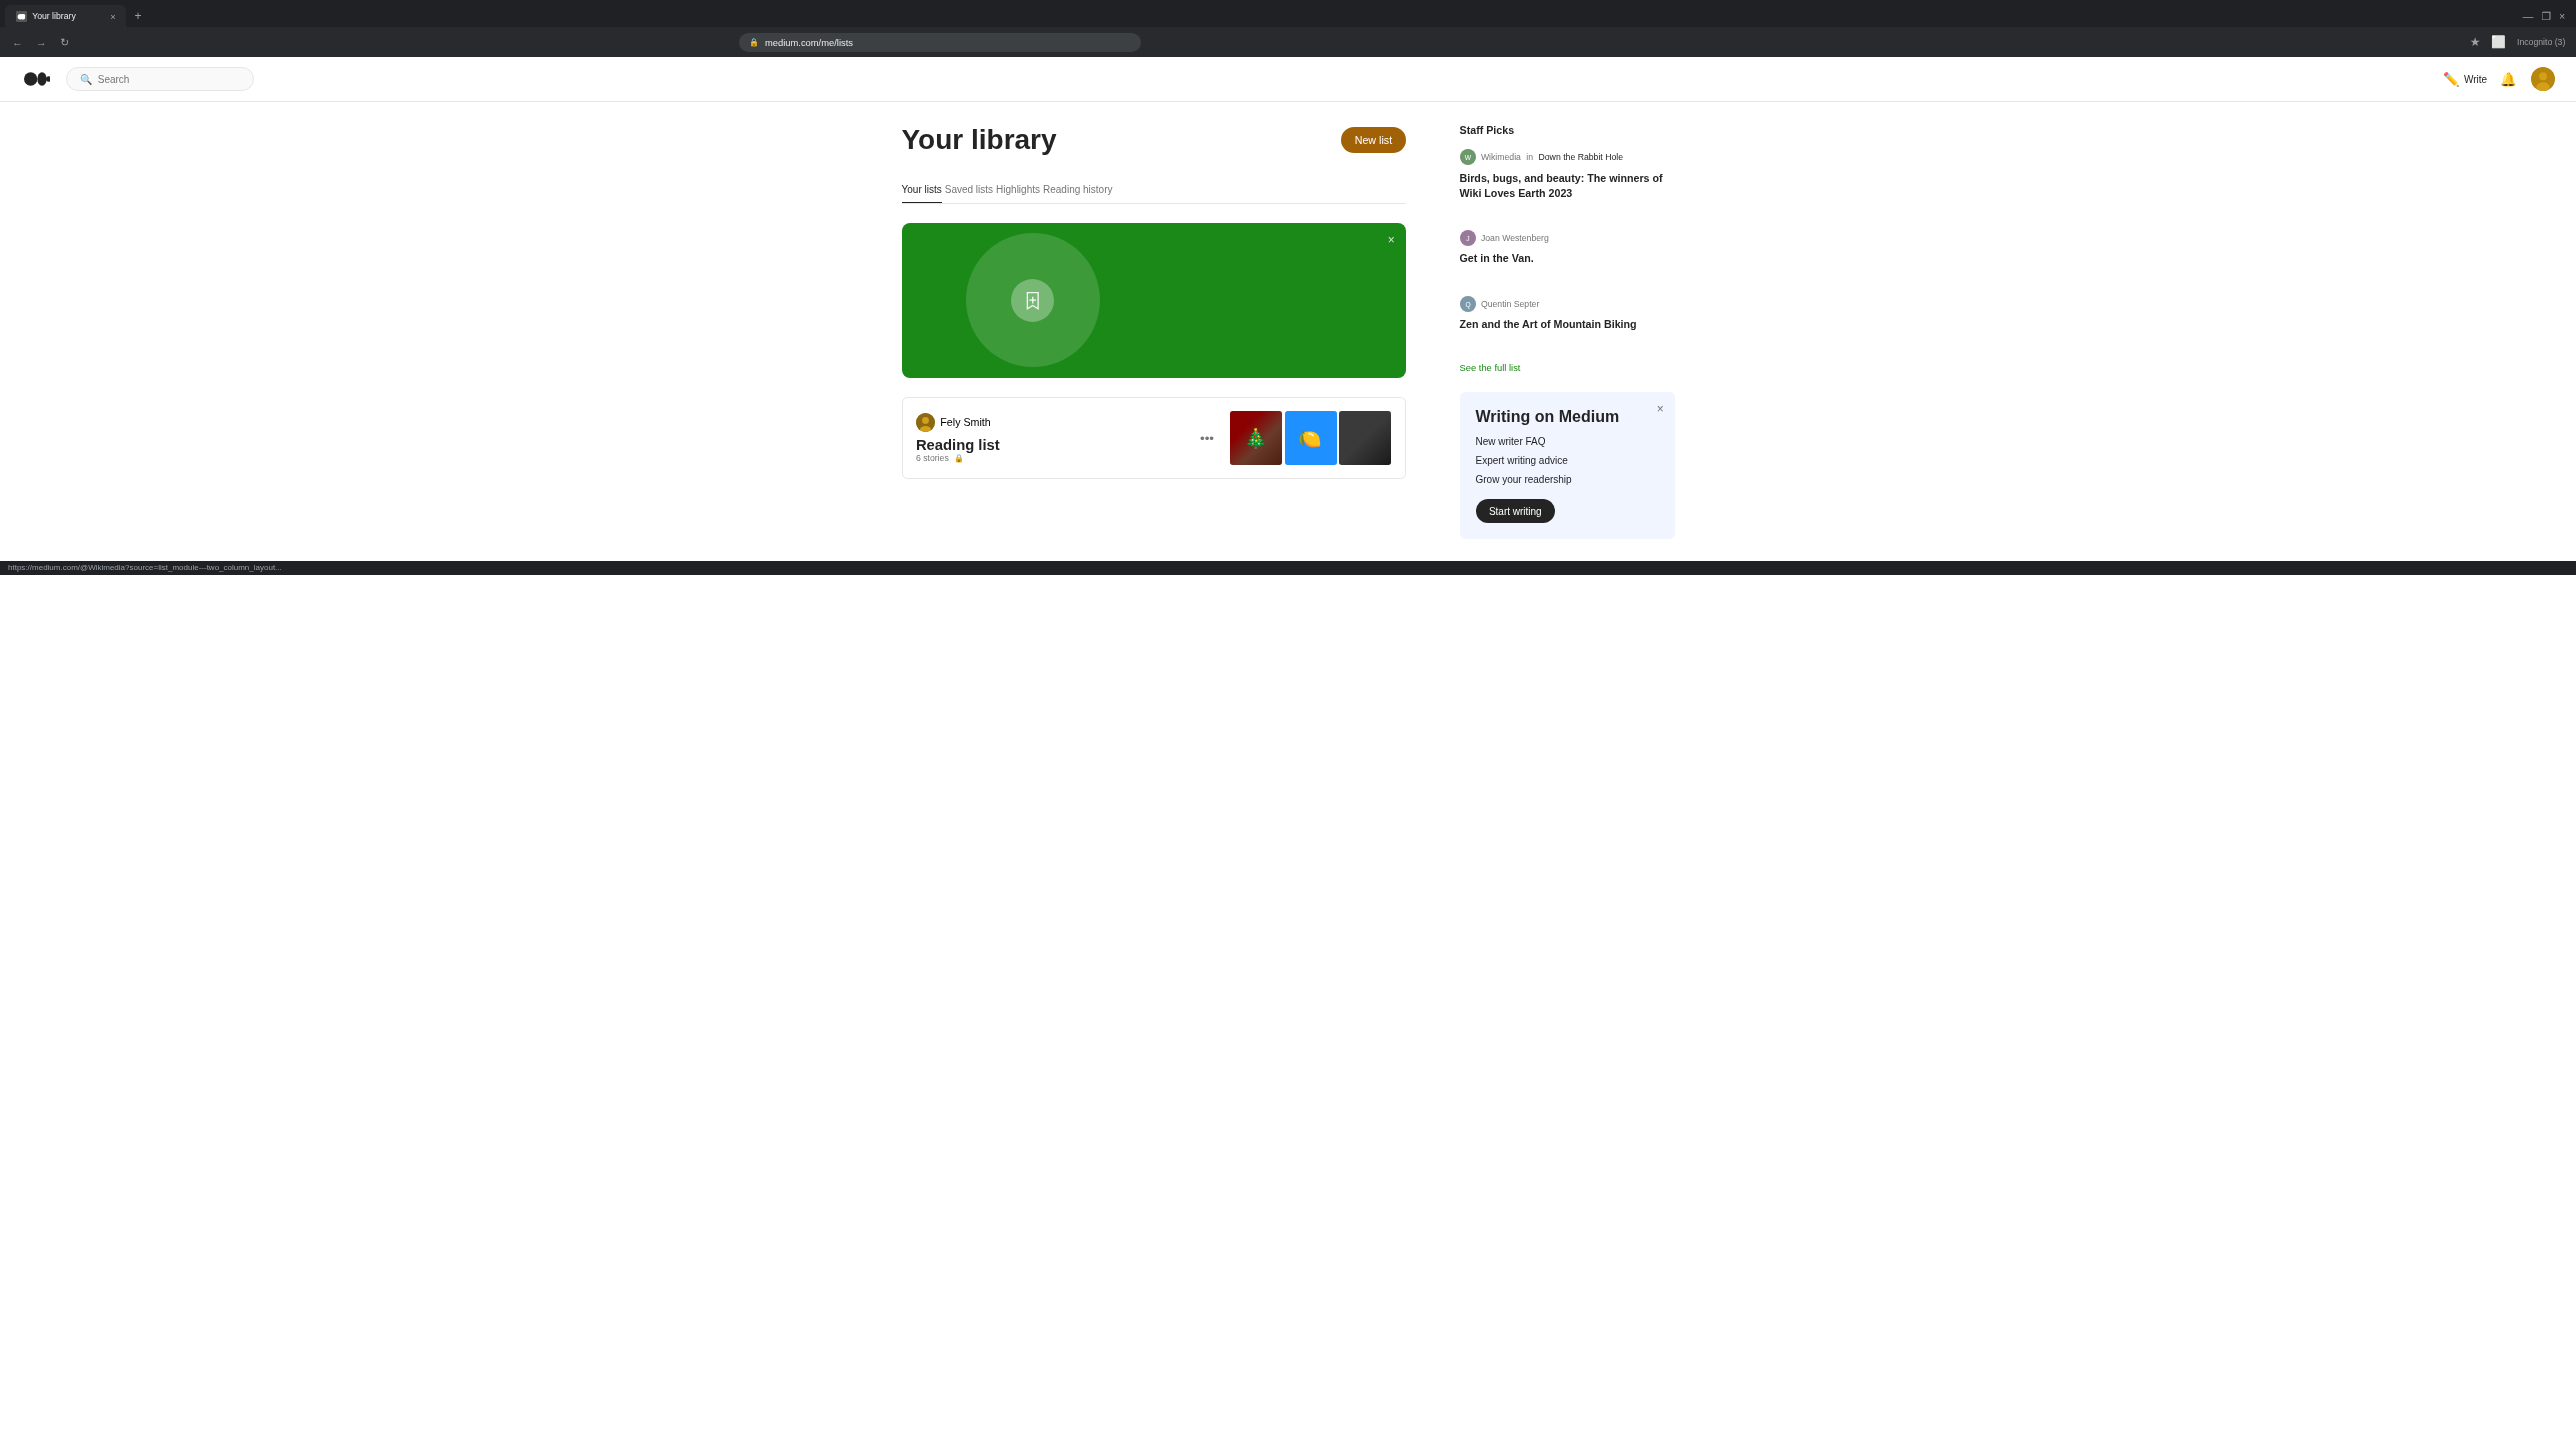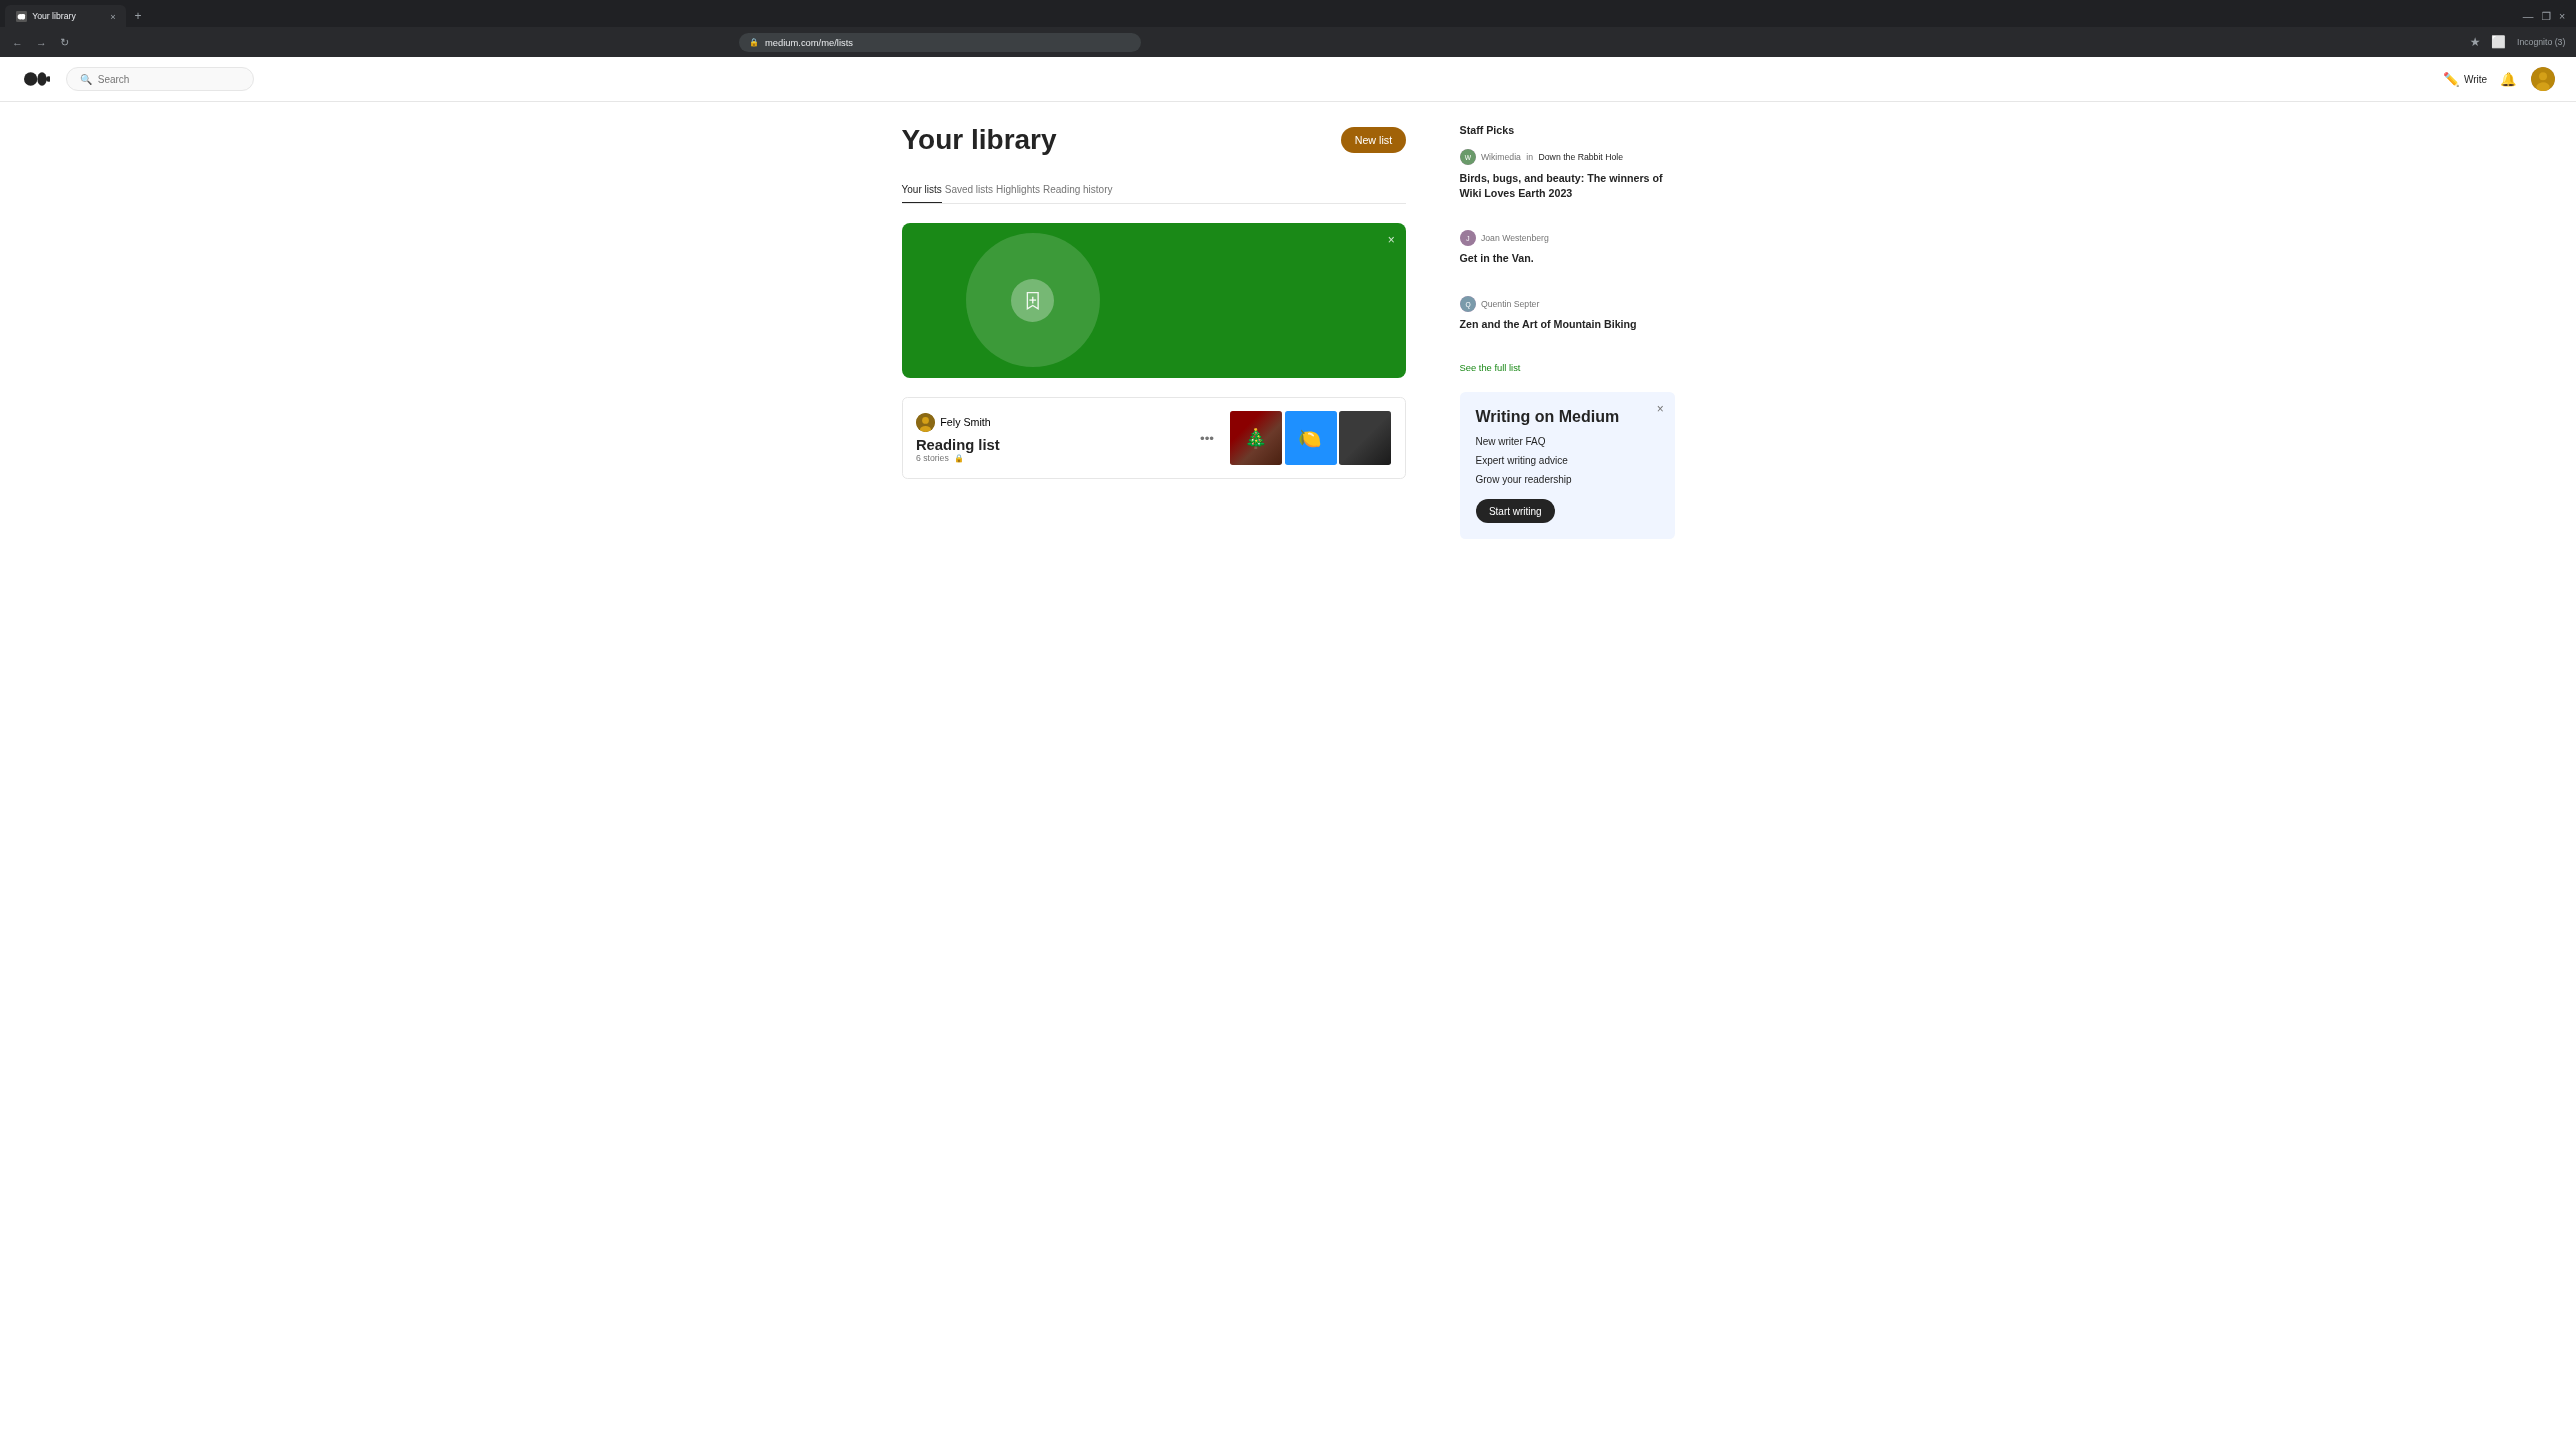--- a/index.html
+++ b/index.html
@@ -283,15 +283,18 @@
         <div class="writing-card-title">Writing on Medium</div>
         <a class="writing-link">New writer FAQ</a>
         <a class="writing-link">Expert writing advice</a>
         <a class="writing-link">Grow your readership</a>
         <button class="start-writing-btn">Start writing</button>
       </div>
 
     </div>
   </div>
 
+  <div class="status-bar">
+    <span>https://medium.com/@Wikimedia?source=list_module---two_column_layout...</span>
+  </div>
 
 </div>
 
 
 </body></html>

